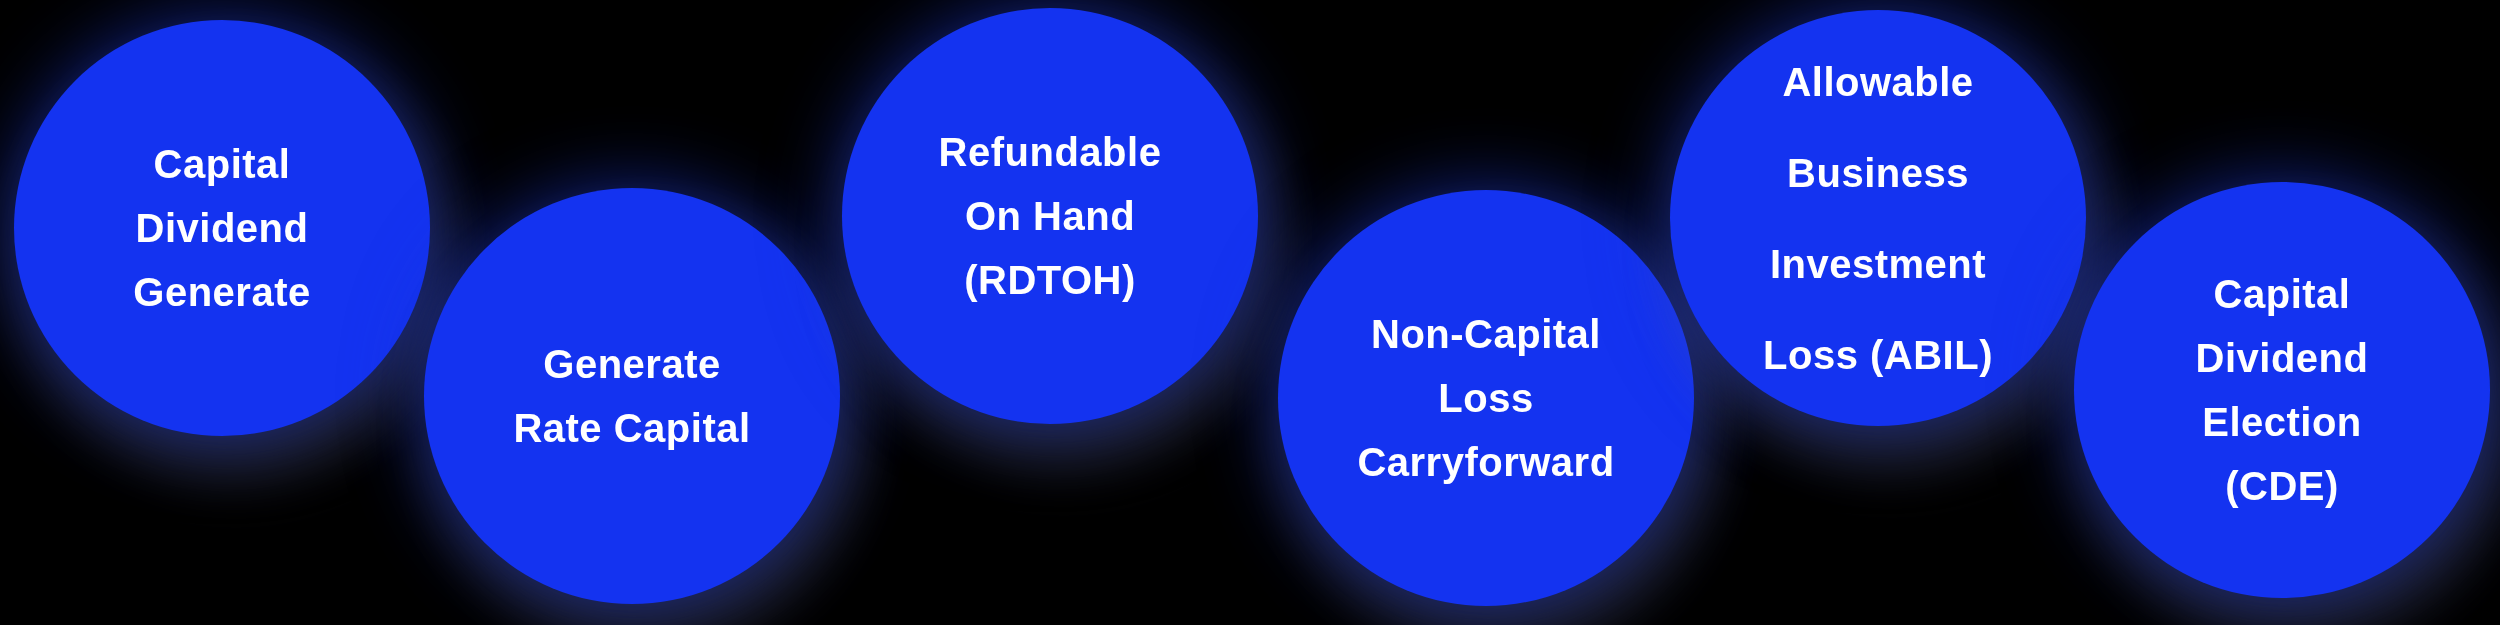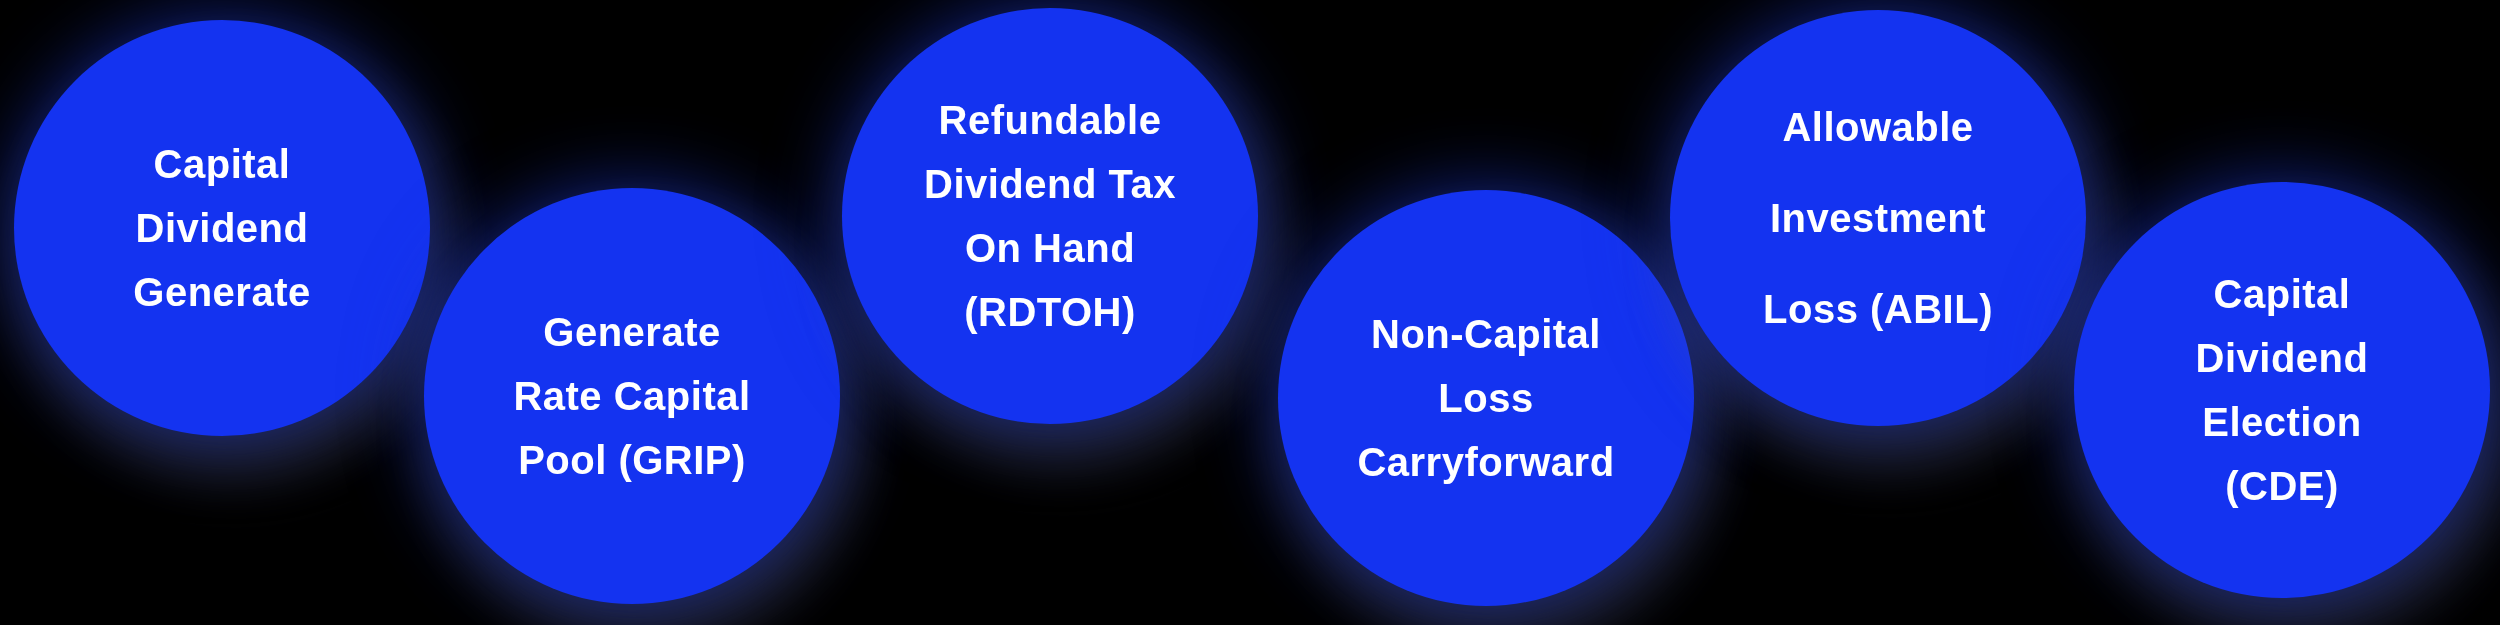--- a/index.html
+++ b/index.html
@@ -57,38 +57,37 @@
 
   <div class="bubble pos-1">
     <span class="line">Capital</span>
     <span class="line">Dividend</span>
     <span class="line">Generate</span>
   </div>
 
   <div class="bubble pos-2">
     <span class="line">Generate</span>
     <span class="line">Rate Capital</span>
-    <span class="line">Pool (GRIP)</span>
   </div>
 
   <div class="bubble pos-3">
     <span class="line">Refundable</span>
-    <span class="line">Dividend Tax</span>
     <span class="line">On Hand</span>
     <span class="line">(RDTOH)</span>
   </div>
 
   <div class="bubble pos-4">
     <span class="line">Non-Capital</span>
     <span class="line">Loss</span>
     <span class="line">Carryforward</span>
   </div>
 
   <div class="bubble pos-5">
     <span class="line">Allowable</span>
+    <span class="line">Business</span>
     <span class="line">Investment</span>
     <span class="line">Loss (ABIL)</span>
   </div>
 
   <div class="bubble pos-6">
     <span class="line">Capital</span>
     <span class="line">Dividend</span>
     <span class="line">Election</span>
     <span class="line">(CDE)</span>
   </div>

